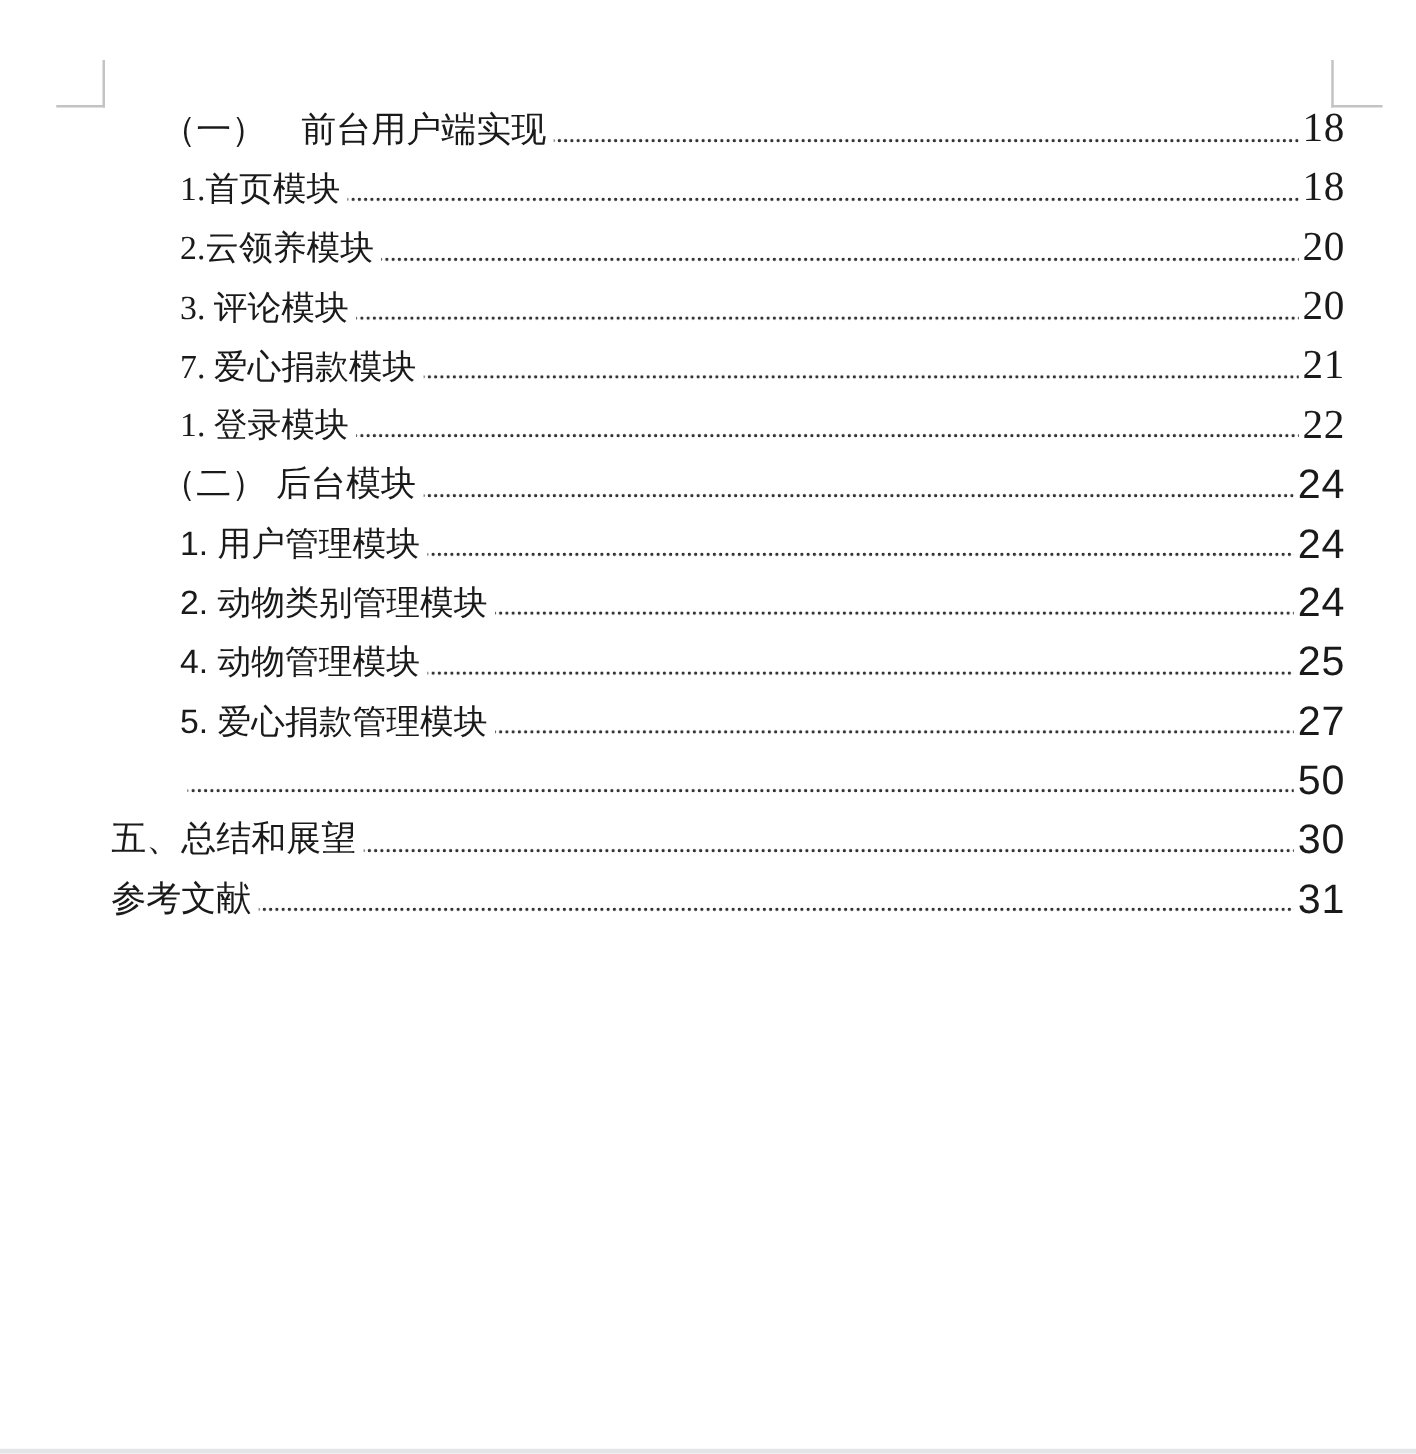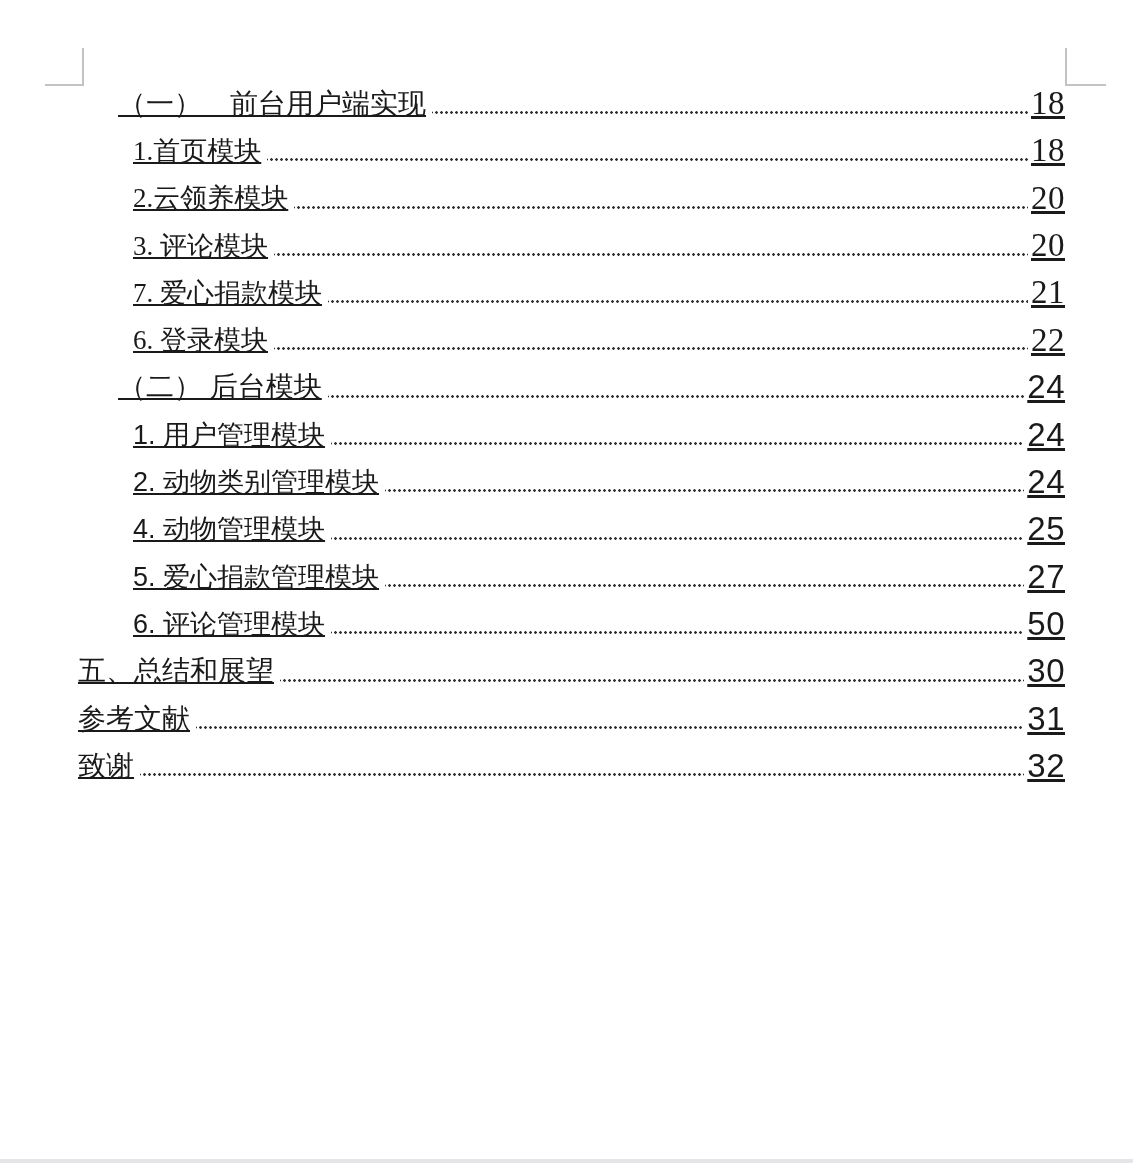--- a/index.html
+++ b/index.html
@@ -34,25 +34,24 @@
   }
   
   .page-bottom-edge {
     position: absolute;
     left: 0; bottom: 0;
     width: 100%; height: 4px;
     background: #e4e5e9;
   }
   .toc {
     position: absolute;
-    left: 78px;
+    left: 89px;
     top: 80px;
     width: 987px;
     color: #1a1a1a;
-    text-decoration: underline;
   }
   .toc-row {
     display: flex;
     align-items: center;
     height: 47.3px;
     cursor: default;
   }
   .toc-row.font-serif { font-family: "Liberation Serif", "DejaVu Serif", serif; }
   .toc-row.font-sans  { font-family: "Liberation Sans", "DejaVu Sans", sans-serif; }
   .toc-row.level-top     { padding-left: 0;    font-size: 28px; }
@@ -104,21 +103,21 @@
     <span class="toc-label">3. 评论模块</span>
     <span class="toc-leader"></span>
     <span class="toc-page">20</span>
   </div>
       <div class="toc-row level-item font-serif">
     <span class="toc-label">7. 爱心捐款模块</span>
     <span class="toc-leader"></span>
     <span class="toc-page">21</span>
   </div>
       <div class="toc-row level-item font-serif">
-    <span class="toc-label">6. 登录模块</span>
+    <span class="toc-label">1. 登录模块</span>
     <span class="toc-leader"></span>
     <span class="toc-page">22</span>
   </div>
       <div class="toc-row level-section font-sans">
     <span class="toc-label">（二） 后台模块</span>
     <span class="toc-leader"></span>
     <span class="toc-page">24</span>
   </div>
       <div class="toc-row level-item font-sans">
     <span class="toc-label">1. 用户管理模块</span>
@@ -134,35 +133,29 @@
     <span class="toc-label">4. 动物管理模块</span>
     <span class="toc-leader"></span>
     <span class="toc-page">25</span>
   </div>
       <div class="toc-row level-item font-sans">
     <span class="toc-label">5. 爱心捐款管理模块</span>
     <span class="toc-leader"></span>
     <span class="toc-page">27</span>
   </div>
       <div class="toc-row level-item font-sans">
-    <span class="toc-label">6. 评论管理模块</span>
     <span class="toc-leader"></span>
     <span class="toc-page">50</span>
   </div>
       <div class="toc-row level-top font-sans">
     <span class="toc-label">五、总结和展望</span>
     <span class="toc-leader"></span>
     <span class="toc-page">30</span>
   </div>
       <div class="toc-row level-top font-sans">
     <span class="toc-label">参考文献</span>
     <span class="toc-leader"></span>
     <span class="toc-page">31</span>
   </div>
-      <div class="toc-row level-top font-sans">
-    <span class="toc-label">致谢</span>
-    <span class="toc-leader"></span>
-    <span class="toc-page">32</span>
-  </div>
     </div>
 
   <div class="page-bottom-edge"></div>
 </div>
 
 </body></html>

